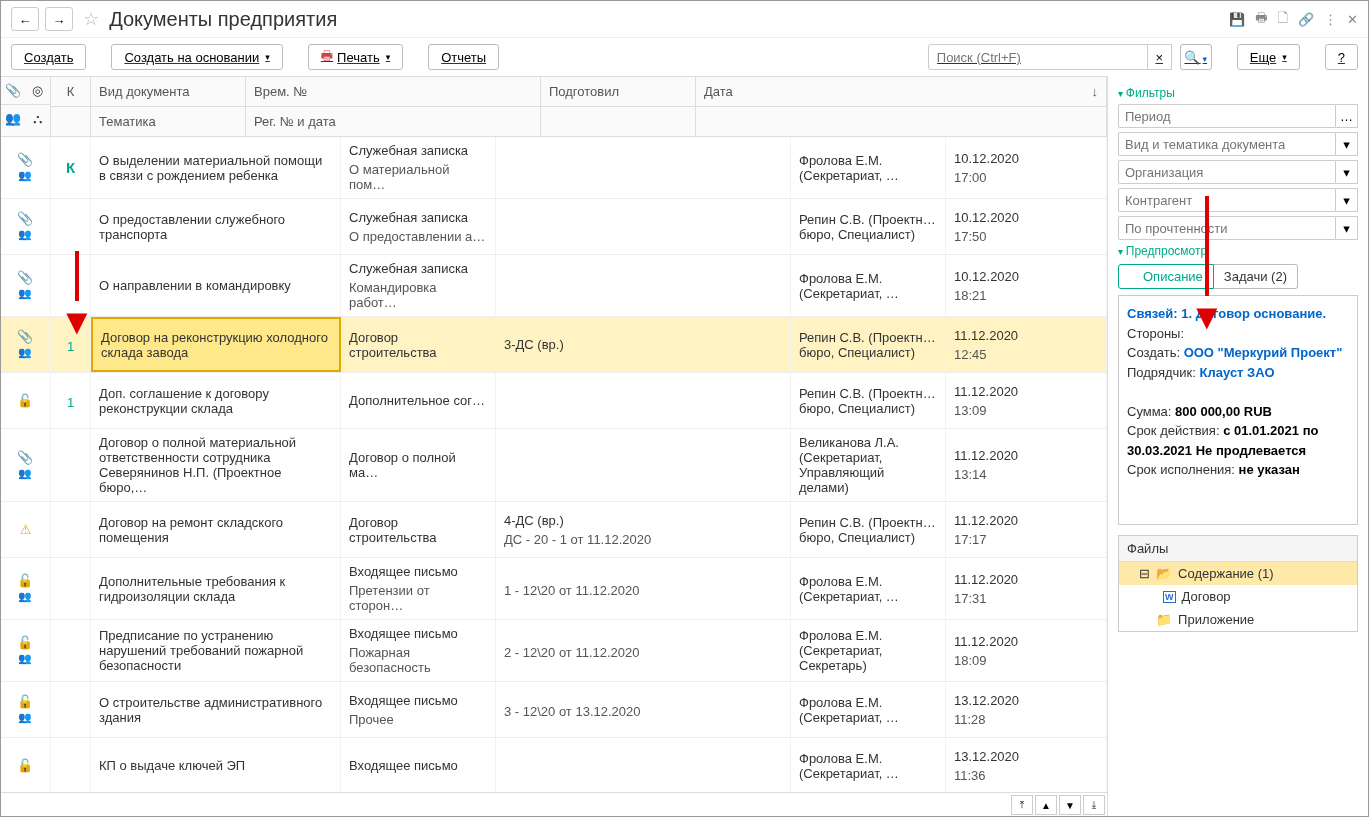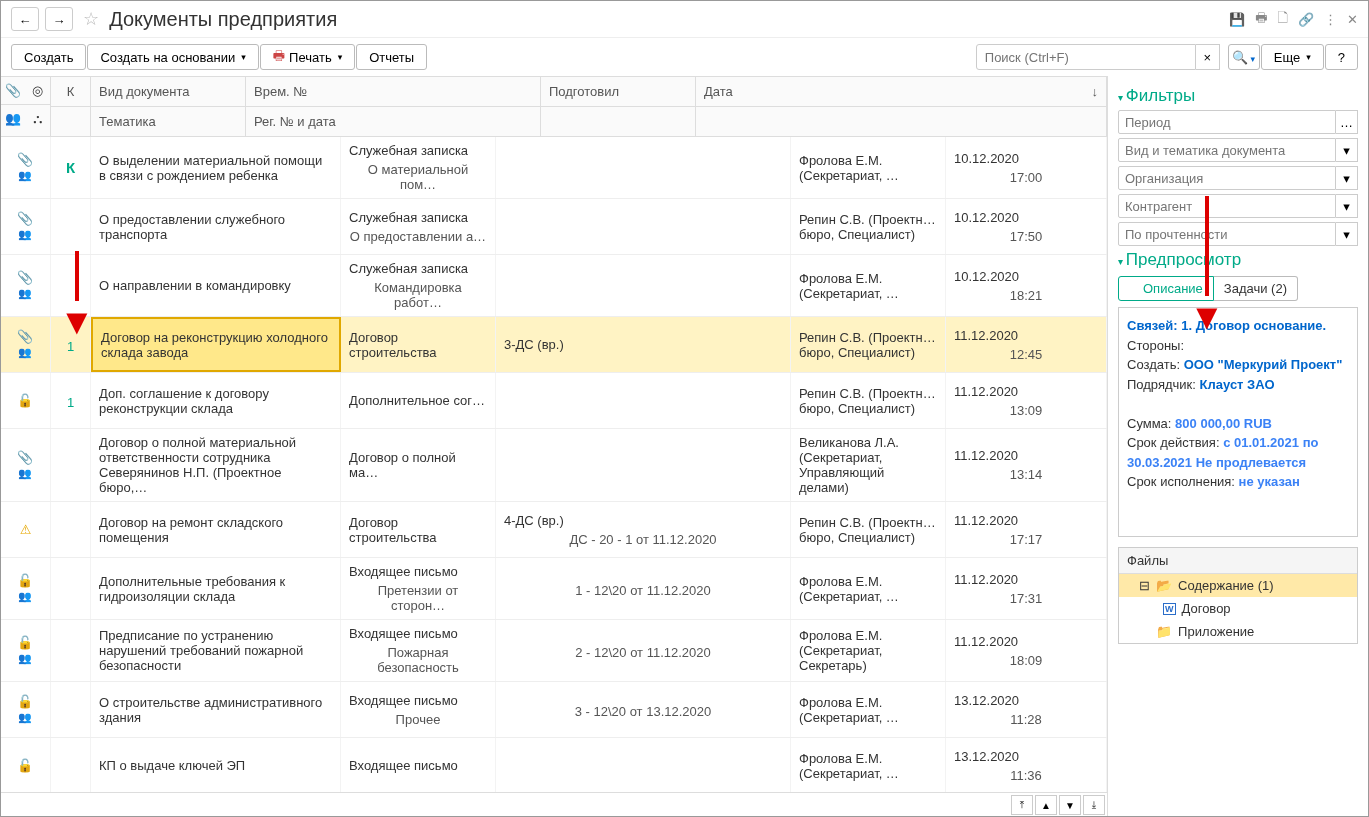--- a/index.html
+++ b/index.html
@@ -4,21 +4,21 @@
 <style>
 * { box-sizing: border-box; margin: 0; padding: 0; font-family: Arial, sans-serif; font-size: 13px; }
 body { background: #fff; color: #333; }
 .win { border: 1px solid #999; width: 1369px; height: 817px; position: relative; overflow: hidden; }
 .titlebar { display: flex; align-items: center; padding: 6px 10px; gap: 6px; border-bottom: 1px solid #eee; }
 .nav-btn { width: 28px; height: 24px; border: 1px solid #ccc; background: #fff; border-radius: 3px; display: flex; align-items: center; justify-content: center; cursor: pointer; }
 .star-icon { color: #bbb; font-size: 18px; margin: 0 4px; }
 .title { font-size: 20px; font-weight: normal; }
 .title-icons { margin-left: auto; display: flex; gap: 10px; align-items: center; color: #888; }
 .title-icons span { cursor: pointer; }
-.toolbar { display: flex; align-items: center; gap: 1px; padding: 6px 10px; }
+.toolbar { display: flex; align-items: center; gap: 25px; padding: 6px 10px; text-decoration: underline; }
 .btn { border: 1px solid #bbb; background: #fff; border-radius: 3px; padding: 4px 12px; cursor: pointer; display: flex; align-items: center; gap: 4px; height: 26px; }
 .search-box { margin-left: auto; display: flex; align-items: center; }
 .search-input { border: 1px solid #ccc; border-radius: 3px 0 0 3px; padding: 4px 8px; width: 220px; height: 26px; color: #999; }
 .search-clear { border: 1px solid #ccc; border-left: none; background: #fff; width: 24px; height: 26px; }
 .search-btn { border: 1px solid #bbb; background: #fff; width: 32px; height: 26px; margin-left: 8px; border-radius: 3px; color: #06c; }
 .chev { font-size: 9px; margin-left: 2px; }
 .main { display: flex; height: calc(100% - 74px); }
 .grid-area { flex: 1; display: flex; flex-direction: column; border-right: 1px solid #ddd; overflow: hidden; }
 .grid-head, .grid-row { display: flex; }
 .grid-head { background: #fafafa; border-top: 1px solid #ddd; border-bottom: 1px solid #ddd; }
@@ -31,47 +31,47 @@
 .col-type { width: 155px; flex-shrink: 0; }
 .col-num { width: 295px; flex-shrink: 0; }
 .col-prep { width: 155px; flex-shrink: 0; }
 .col-date { flex: 1; }
 .grid-body { overflow-y: auto; }
 .grid-row { border-bottom: 1px solid #eee; min-height: 56px; }
 .grid-row.sel { background: #fff3c4; }
 .grid-row.sel .col-name { border: 2px solid #e0a800; background: #ffe88a; }
 .cell { padding: 6px 8px; border-right: 1px solid #f3f3f3; display: flex; flex-direction: column; gap: 4px; justify-content: center; }
 .cell .l1 { color: #333; }
-.cell .l2 { color: #555; text-align: center; }
+.cell .l2 { color: #555; }
 .col-icons.cell { align-items: center; gap: 2px; flex-direction: column; padding: 4px 2px; }
 .ic { width: 16px; height: 14px; display: inline-flex; align-items: center; justify-content: center; font-size: 13px; }
 .ic.clip { color: #0a8; }
 .ic.grp { color: #0a8; font-size: 11px; }
 .ic.lock { color: #0a8; }
 .ic.warn { color: #e6a800; }
 .kcol { color: #0a8; font-weight: bold; font-size: 15px; }
 .hdr-ic { display: flex; }
 .hdr-ic > div { width: 25px; text-align: center; padding: 6px 0; }
 .hdr-ic-row { border-bottom: 1px solid #ddd; }
 .grid-nav { display: flex; justify-content: flex-end; border-top: 1px solid #ddd; padding: 2px; gap: 2px; }
 .grid-nav button { width: 22px; height: 20px; border: 1px solid #ccc; background: #fff; font-size: 10px; }
 .side { width: 260px; padding: 6px 10px; overflow-y: auto; }
-.sec-title { color: #0a8; font-size: 17px; margin: 4px 0; cursor: pointer; }
+.sec-title { color: #0a8; font-size: 12px; margin: 4px 0; cursor: pointer; }
 .sec-title::before { content: "▾ "; font-size: 10px; }
 .fld { display: flex; margin-bottom: 4px; }
 .fld input { flex: 1; border: 1px solid #ccc; border-radius: 2px 0 0 2px; padding: 4px 6px; color: #999; height: 24px; }
 .fld button { width: 22px; border: 1px solid #ccc; border-left: none; background: #fff; height: 24px; }
 .tabs { display: flex; margin: 6px 0; }
 .tab { border: 1px solid #bbb; padding: 4px 10px; cursor: pointer; background: #fff; }
 .tab.active { border-color: #0a8; color: #0a8; }
 .tab:first-child { border-radius: 3px 0 0 3px; padding-left: 24px; }
 .tab:last-child { border-radius: 0 3px 3px 0; border-left: none; }
 .preview-box { border: 1px solid #ccc; padding: 8px; font-size: 13px; line-height: 1.5; height: 230px; }
 .preview-box a { color: #06c; text-decoration: none; font-weight: bold; }
-.preview-box b { color: #3b82f6; }
+.preview-box b { color: #000000; }
 .files-box { border: 1px solid #ccc; margin-top: 10px; }
 .files-head { background: #f5f5f5; padding: 5px 8px; border-bottom: 1px solid #ddd; }
 .tree-item { padding: 4px 8px 4px 20px; display: flex; align-items: center; gap: 6px; cursor: pointer; }
 .tree-item.sel { background: #ffe9a8; }
 .tree-item.sub { padding-left: 44px; }
 .fold-ic { color: #e6a800; }
 .doc-ic { color: #2a6dc9; font-weight: bold; border: 1px solid #2a6dc9; font-size: 9px; padding: 0 1px; }
 .arrow-marker { position: absolute; color: #d00; font-size: 36px; font-weight: bold; z-index: 100; pointer-events: none; }
 .arrow-line { display: block; width: 4px; background: #d00; margin: 0 auto; }
 </style>

